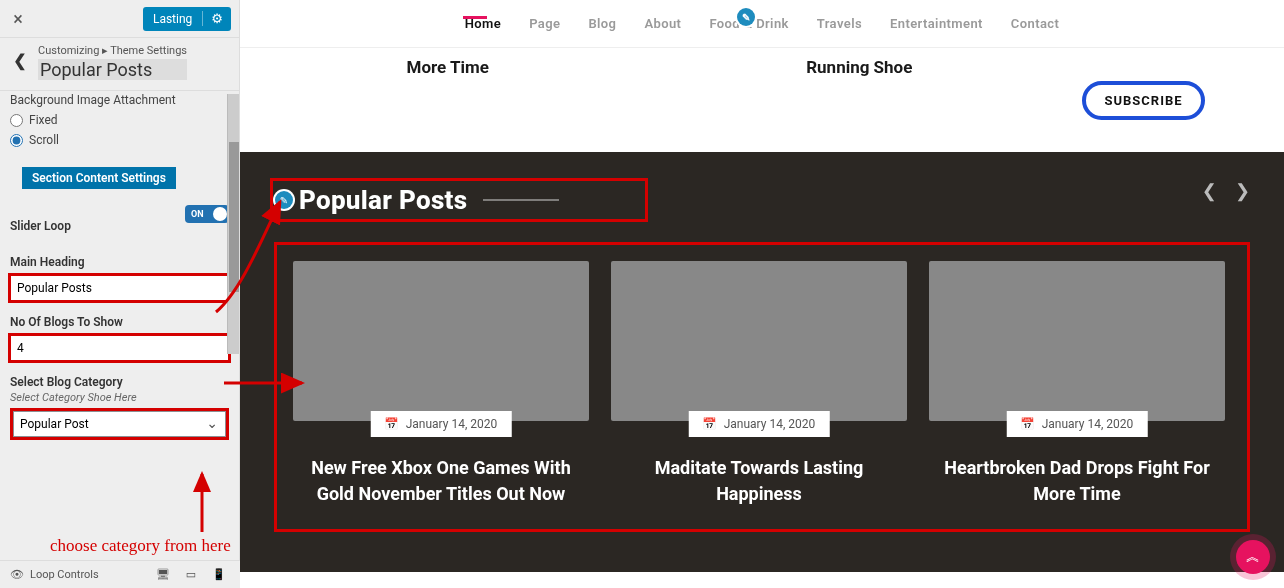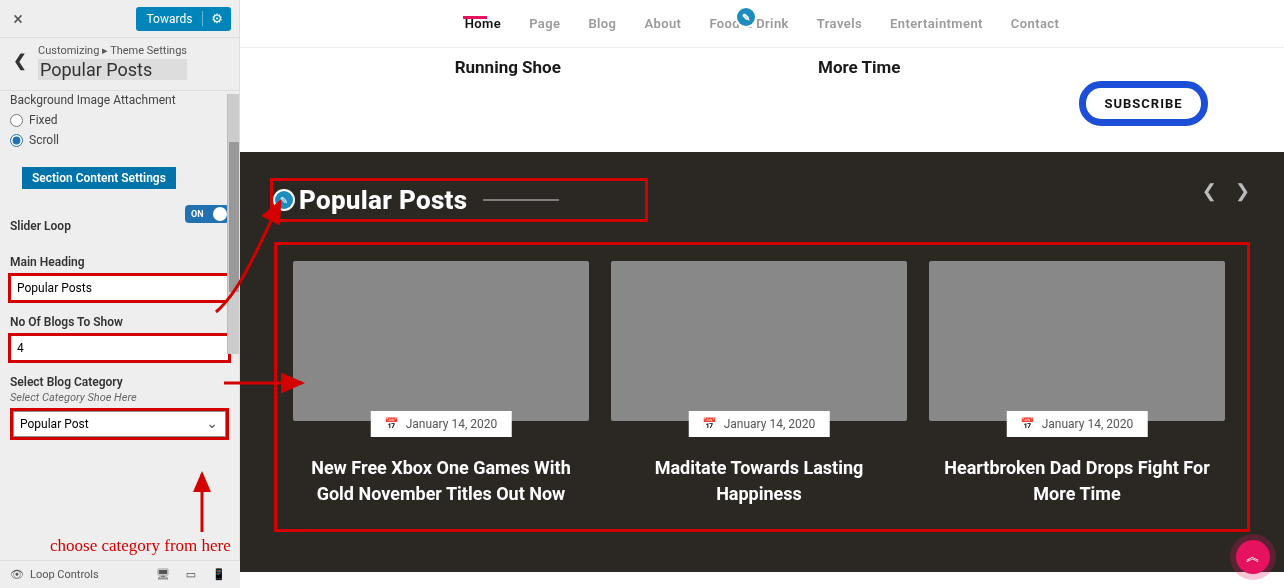--- a/index.html
+++ b/index.html
@@ -47,21 +47,21 @@
   
   .preview { position:absolute; left:240px; top:0; right:0; bottom:0; background:#fff; overflow:hidden;}
   .site-header { height:48px; display:flex; align-items:center; justify-content:center; gap:28px; border-bottom:1px solid #eee; font-size:13px; font-weight:600; color:#9a9a9a; position:relative;}
   .site-header .active { color:#111; }
   .site-header .active::before { content:""; position:absolute; top:0; height:3px; width:24px; background:#e6125f; transform:translateX(-2px);}
   .nav-item { position:relative; cursor:pointer; letter-spacing:0.4px;}
   .edit-bubble { width:18px; height:18px; border-radius:50%; background:#1e8cbe; display:inline-flex; align-items:center; justify-content:center; color:#fff; font-size:10px; box-shadow:0 0 0 2px #fff; position:relative; top:0;}
   .cards-row { display:flex; gap:56px; padding:0 40px; margin-top:8px; }
   .mini-card { width:280px; text-align:center; font-weight:700; font-size:17px; color:#1a1a1a; line-height:1.35;}
   .subscribe-box { margin-left:auto; width:220px; height:76px; border:1px solid transparent; display:flex; align-items:flex-start; justify-content:center; padding-top:24px;}
-  .subscribe-btn { border:7px solid #1d4ed8; color:#111; font-weight:700; font-size:13px; letter-spacing:1px; padding:8px 18px; border-radius:22px; background:#fff; cursor:pointer;}
+  .subscribe-btn { border:4px solid #1d4ed8; color:#111; font-weight:700; font-size:13px; letter-spacing:1px; padding:8px 18px; border-radius:22px; background:#fff; cursor:pointer;}
 
   
   .pop-wrap { margin-top:20px; background:#2b2723; color:#fff; padding:26px 34px 40px; position:relative; min-height:400px;}
   .pop-head { display:flex; align-items:center; gap:6px; }
   .pop-head h2 { font-size:26px; font-weight:800; letter-spacing:0.3px;}
   .pop-head .line { height:2px; background:rgba(255,255,255,0.4); width:76px; margin-left:10px;}
   .pop-nav { position:absolute; right:34px; top:28px; display:flex; gap:18px; color:#bbb; font-size:18px;}
   .pop-head-red { border:3px solid #d40000; display:inline-flex; align-items:center; padding:4px 86px 4px 2px; margin-left:-4px;}
   .carousel-red { border:3px solid #d40000; margin-top:20px; padding:16px 16px 22px; display:flex; gap:22px; }
   .post { width:296px; text-align:center; }
@@ -82,21 +82,21 @@
   
   .to-top { position:absolute; right:14px; bottom:14px; width:34px; height:34px; border-radius:50%; background:#e6125f; color:#fff; display:flex; align-items:center; justify-content:center; font-size:14px; box-shadow:0 0 0 6px rgba(230,18,95,0.25);}
 </style>
 </head>
 <body>
 
 <div class="panel">
   <div class="panel-top">
     <div class="close-x">×</div>
     <div class="publish">
-      <span class="lbl">Towards</span>
+      <span class="lbl">Lasting</span>
       <span class="gear">⚙</span>
     </div>
   </div>
 
   <div class="breadcrumb-row">
     <div class="back-arrow">❮</div>
     <div class="crumbs">
       <span>Customizing</span>
       <span> ▸ </span>
       <span>Theme Settings</span>
@@ -178,22 +178,22 @@
     <span class="nav-item">
       <span>Food &amp; Drink</span>
       <span class="edit-bubble" style="position:absolute; left:28px; top:-8px;">✎</span>
     </span>
     <span class="nav-item">Travels</span>
     <span class="nav-item">Entertaintment</span>
     <span class="nav-item">Contact</span>
   </div>
 
   <div class="cards-row">
+    <div class="mini-card" style="margin-left:40px;">More Time</div>
     <div class="mini-card" style="margin-left:100px;">Running Shoe</div>
-    <div class="mini-card" style="margin-left:40px;">More Time</div>
     <div class="subscribe-box">
       <button class="subscribe-btn">SUBSCRIBE</button>
     </div>
   </div>
 
   <div class="pop-wrap">
     <div class="pop-head-red">
       <div class="pop-head">
         <span class="edit-bubble">✎</span>
         <h2>Popular Posts</h2>

